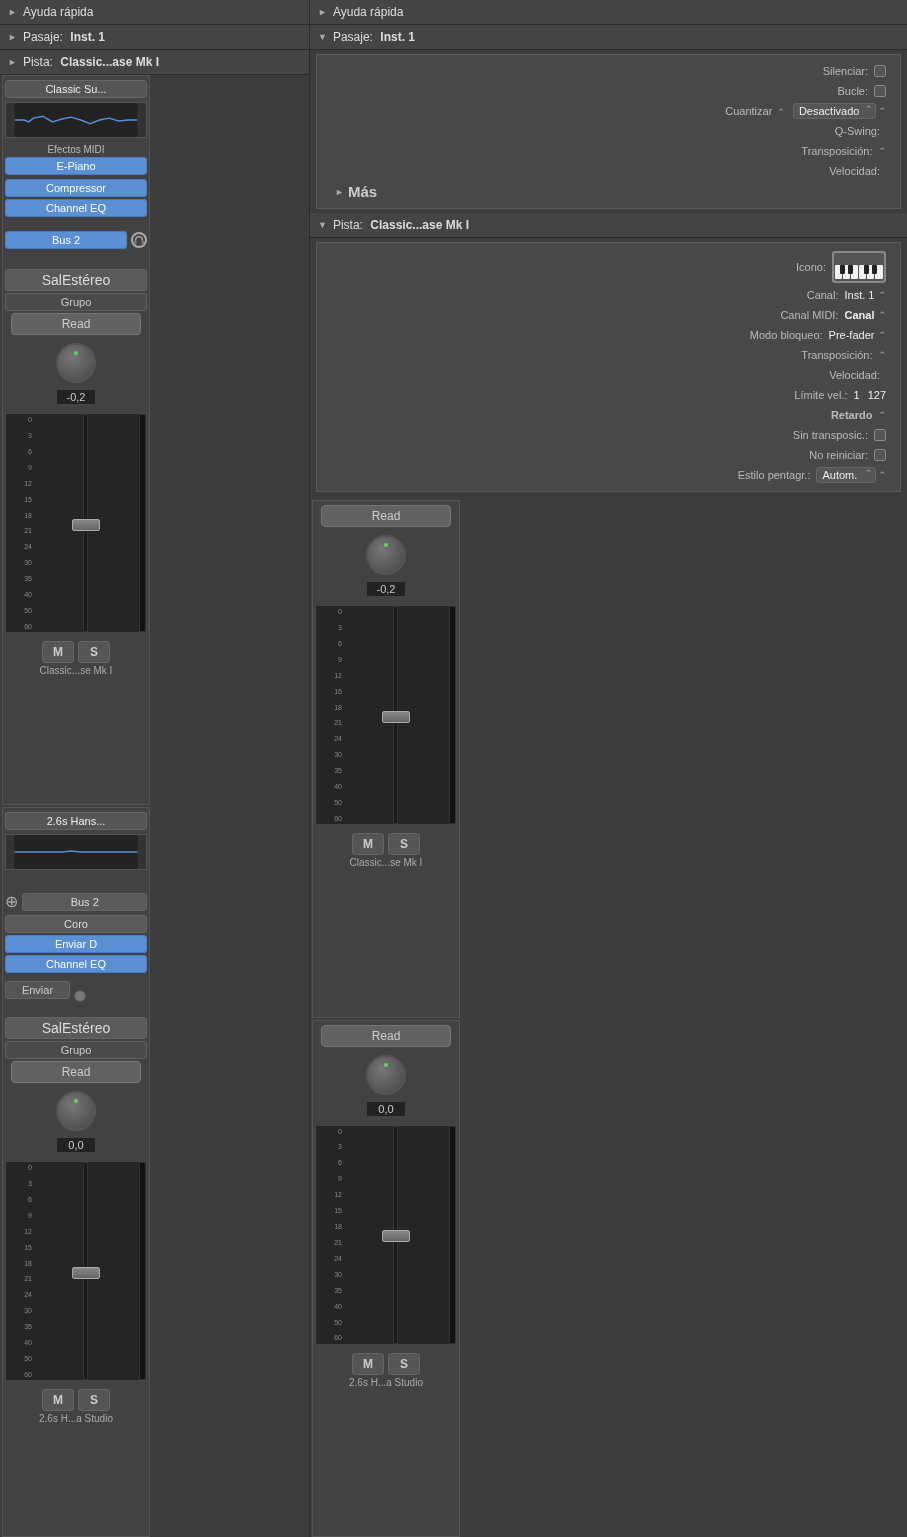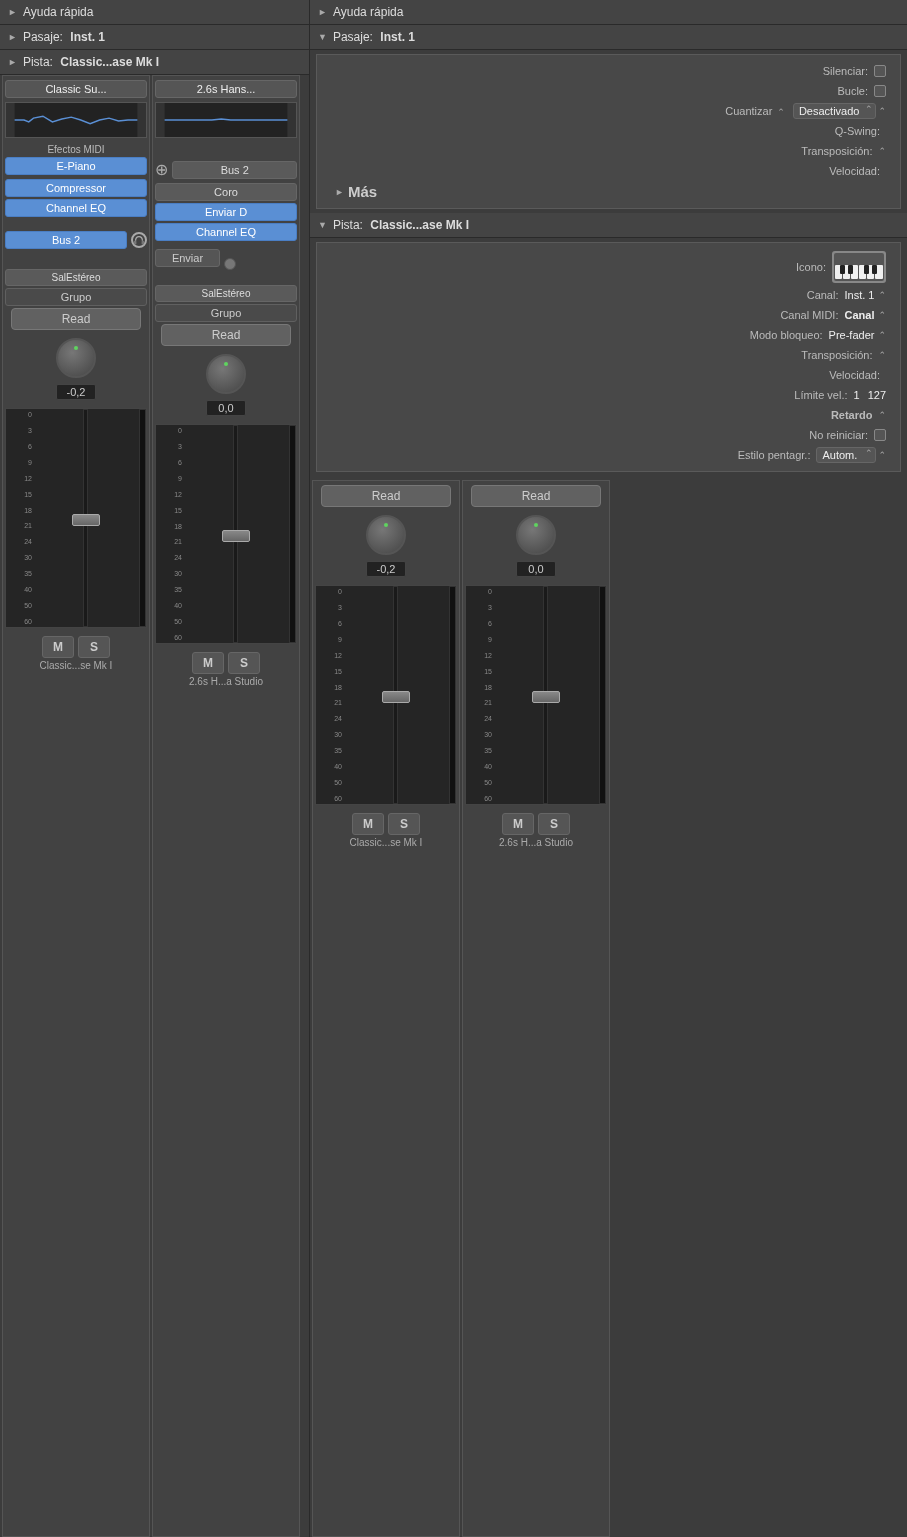--- a/index.html
+++ b/index.html
@@ -239,21 +239,21 @@
       color: #aaa;
     }
 
     .stereo-out-button {
       width: 100%;
       background: #5a5a5a;
       border: 1px solid #666;
       border-radius: 3px;
       text-align: center;
       padding: 2px 4px;
-      font-size: 10px;
+      font-size: 14px;
       color: #ddd;
       margin-bottom: 2px;
       cursor: pointer;
     }
 
     .group-button {
       width: 100%;
       background: #4a4a4a;
       border: 1px solid #606060;
       border-radius: 3px;
@@ -435,21 +435,21 @@
       font-weight: 600;
     }
 
     .link-symbol {
       font-size: 16px;
       color: #aaa;
     }
 
     .two-col-channels {
       display: flex;
-      flex-direction: row;
+      flex-direction: column;
       flex: 1;
       gap: 2px;
       padding: 0 2px;
     }
 
     .channel-strip {
       flex: 1;
       max-width: 148px;
       background: #424242;
       border: 1px solid #555;
@@ -801,20 +801,26 @@
 
       <div class="inspector-row">
         <span class="inspector-label" style="font-weight:700;">
           <span>Retardo</span>
         </span>
         <span class="inspector-value">
           <span style="font-size:9px;color:#aaa;">⌃</span>
         </span>
       </div>
 
+      <div class="inspector-row">
+        <span class="inspector-label">Sin transposic.:</span>
+        <span class="inspector-value">
+          <span class="inspector-checkbox"></span>
+        </span>
+      </div>
 
       <div class="inspector-row">
         <span class="inspector-label">No reiniciar:</span>
         <span class="inspector-value">
           <span class="inspector-checkbox"></span>
         </span>
       </div>
 
       <div class="inspector-row">
         <span class="inspector-label">Estilo pentagr.:</span>

